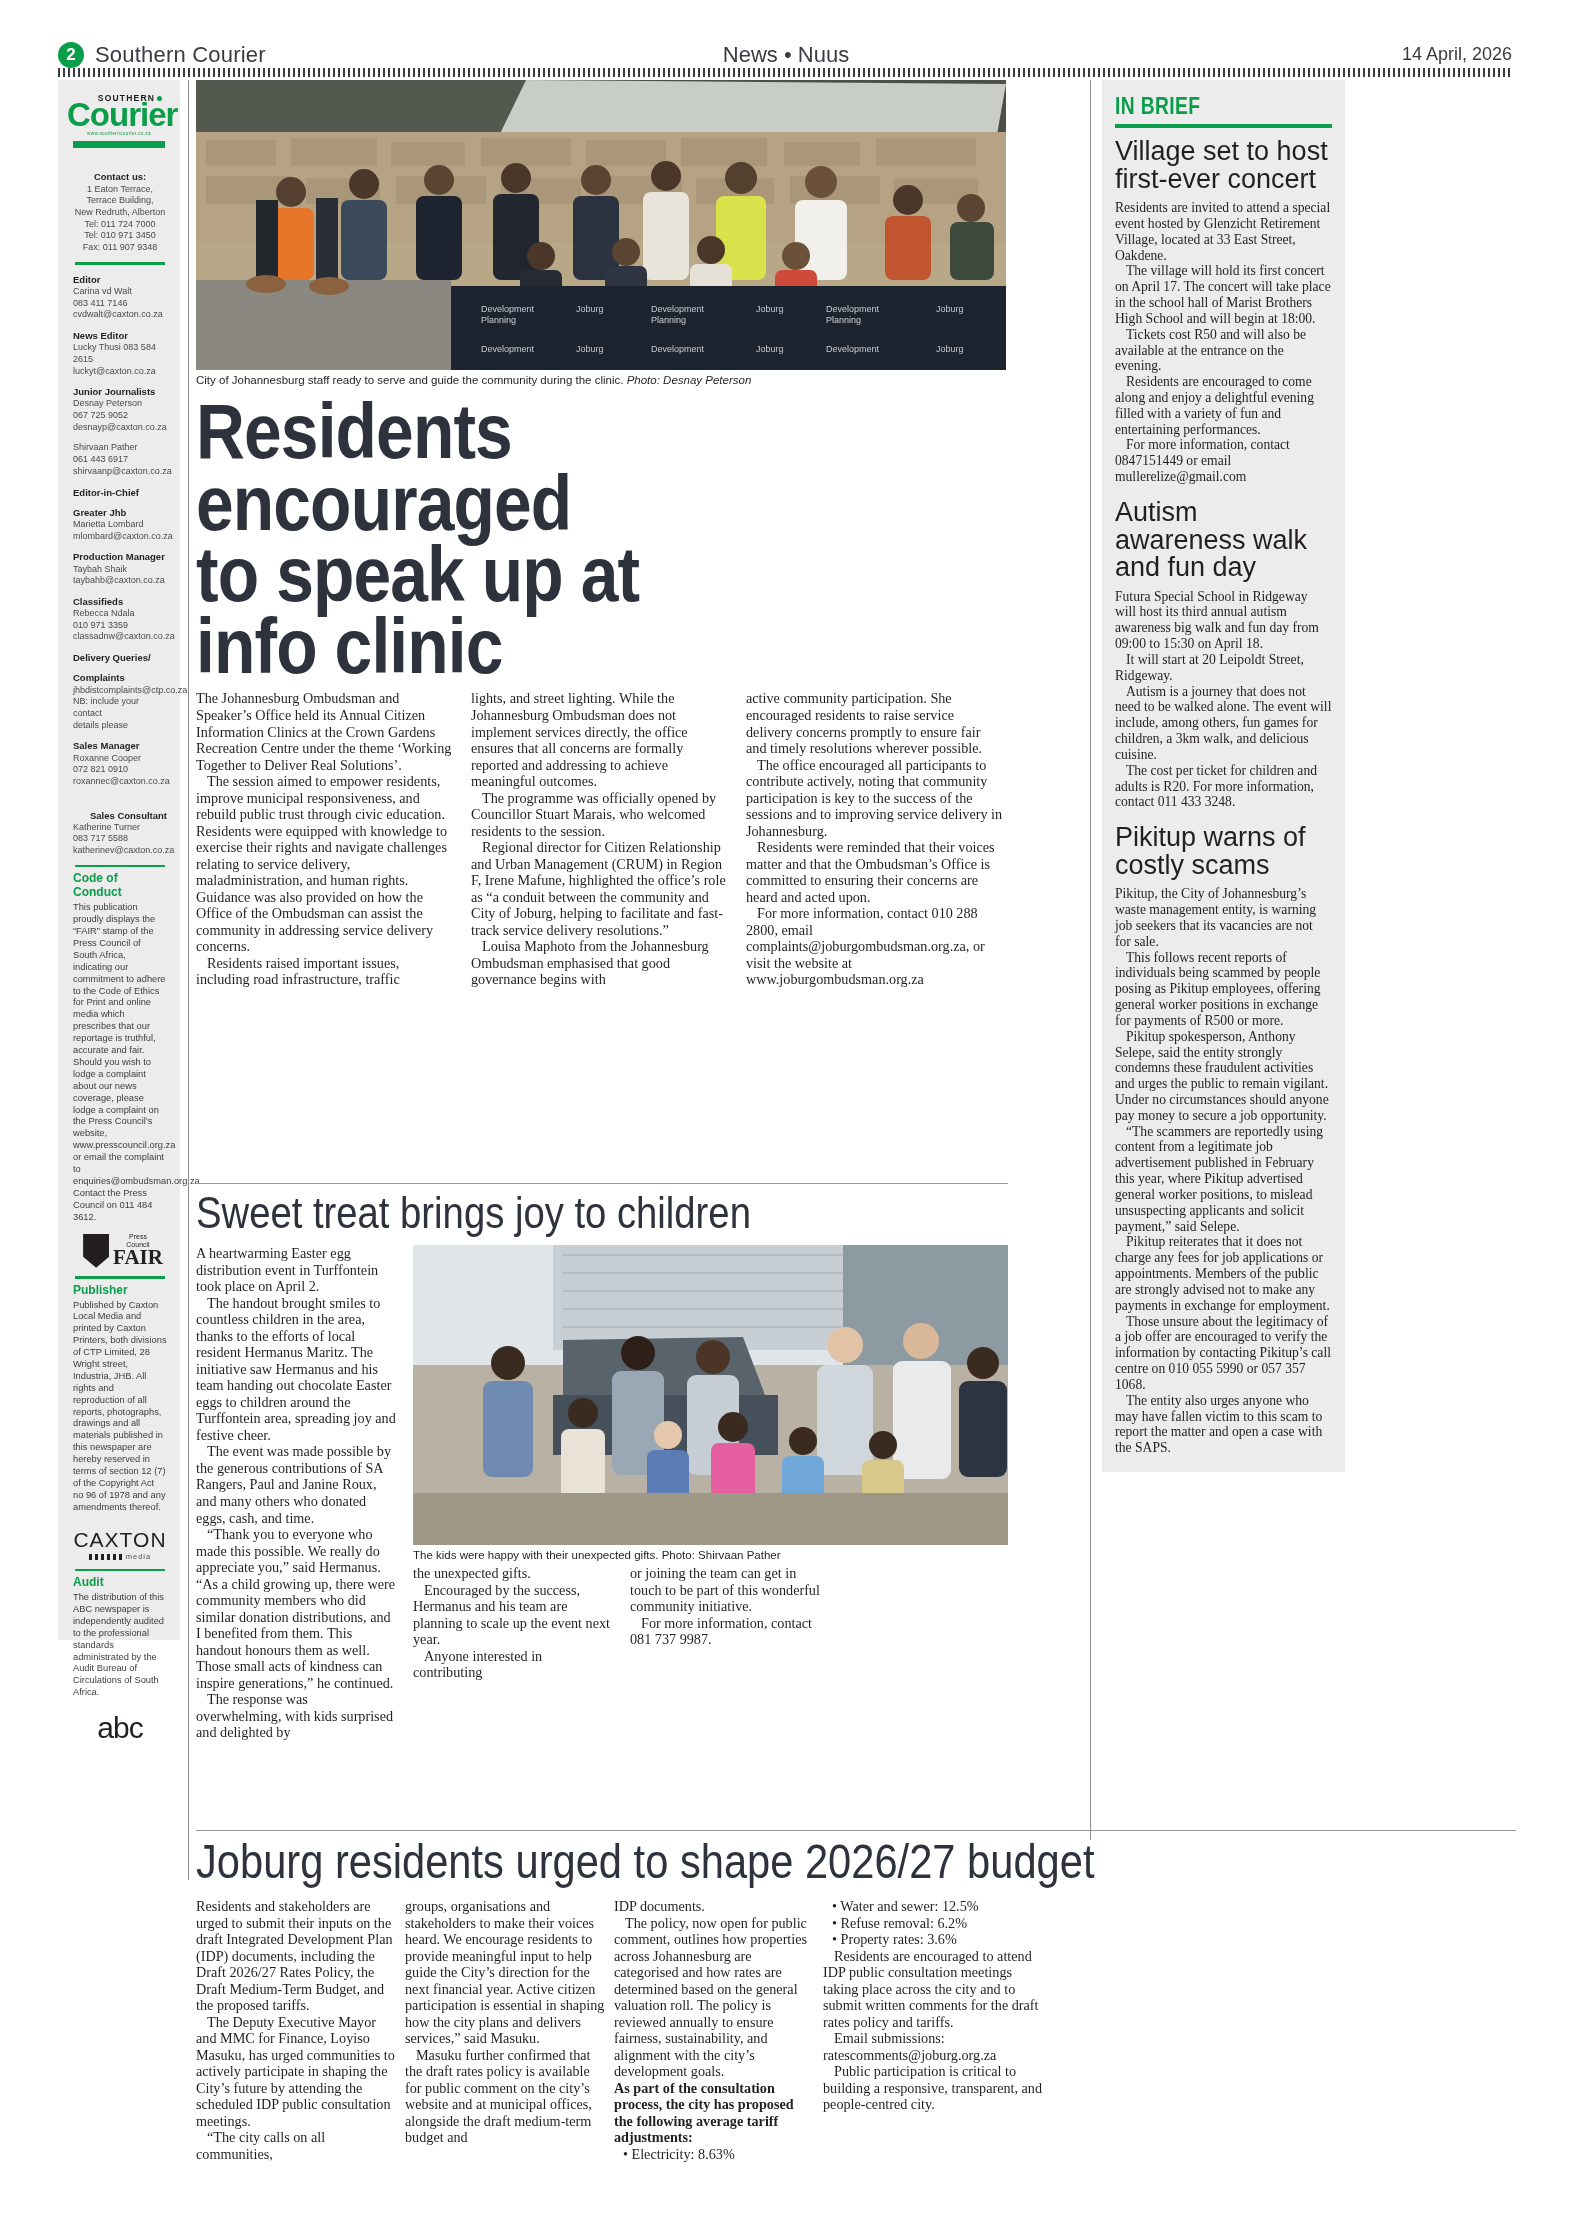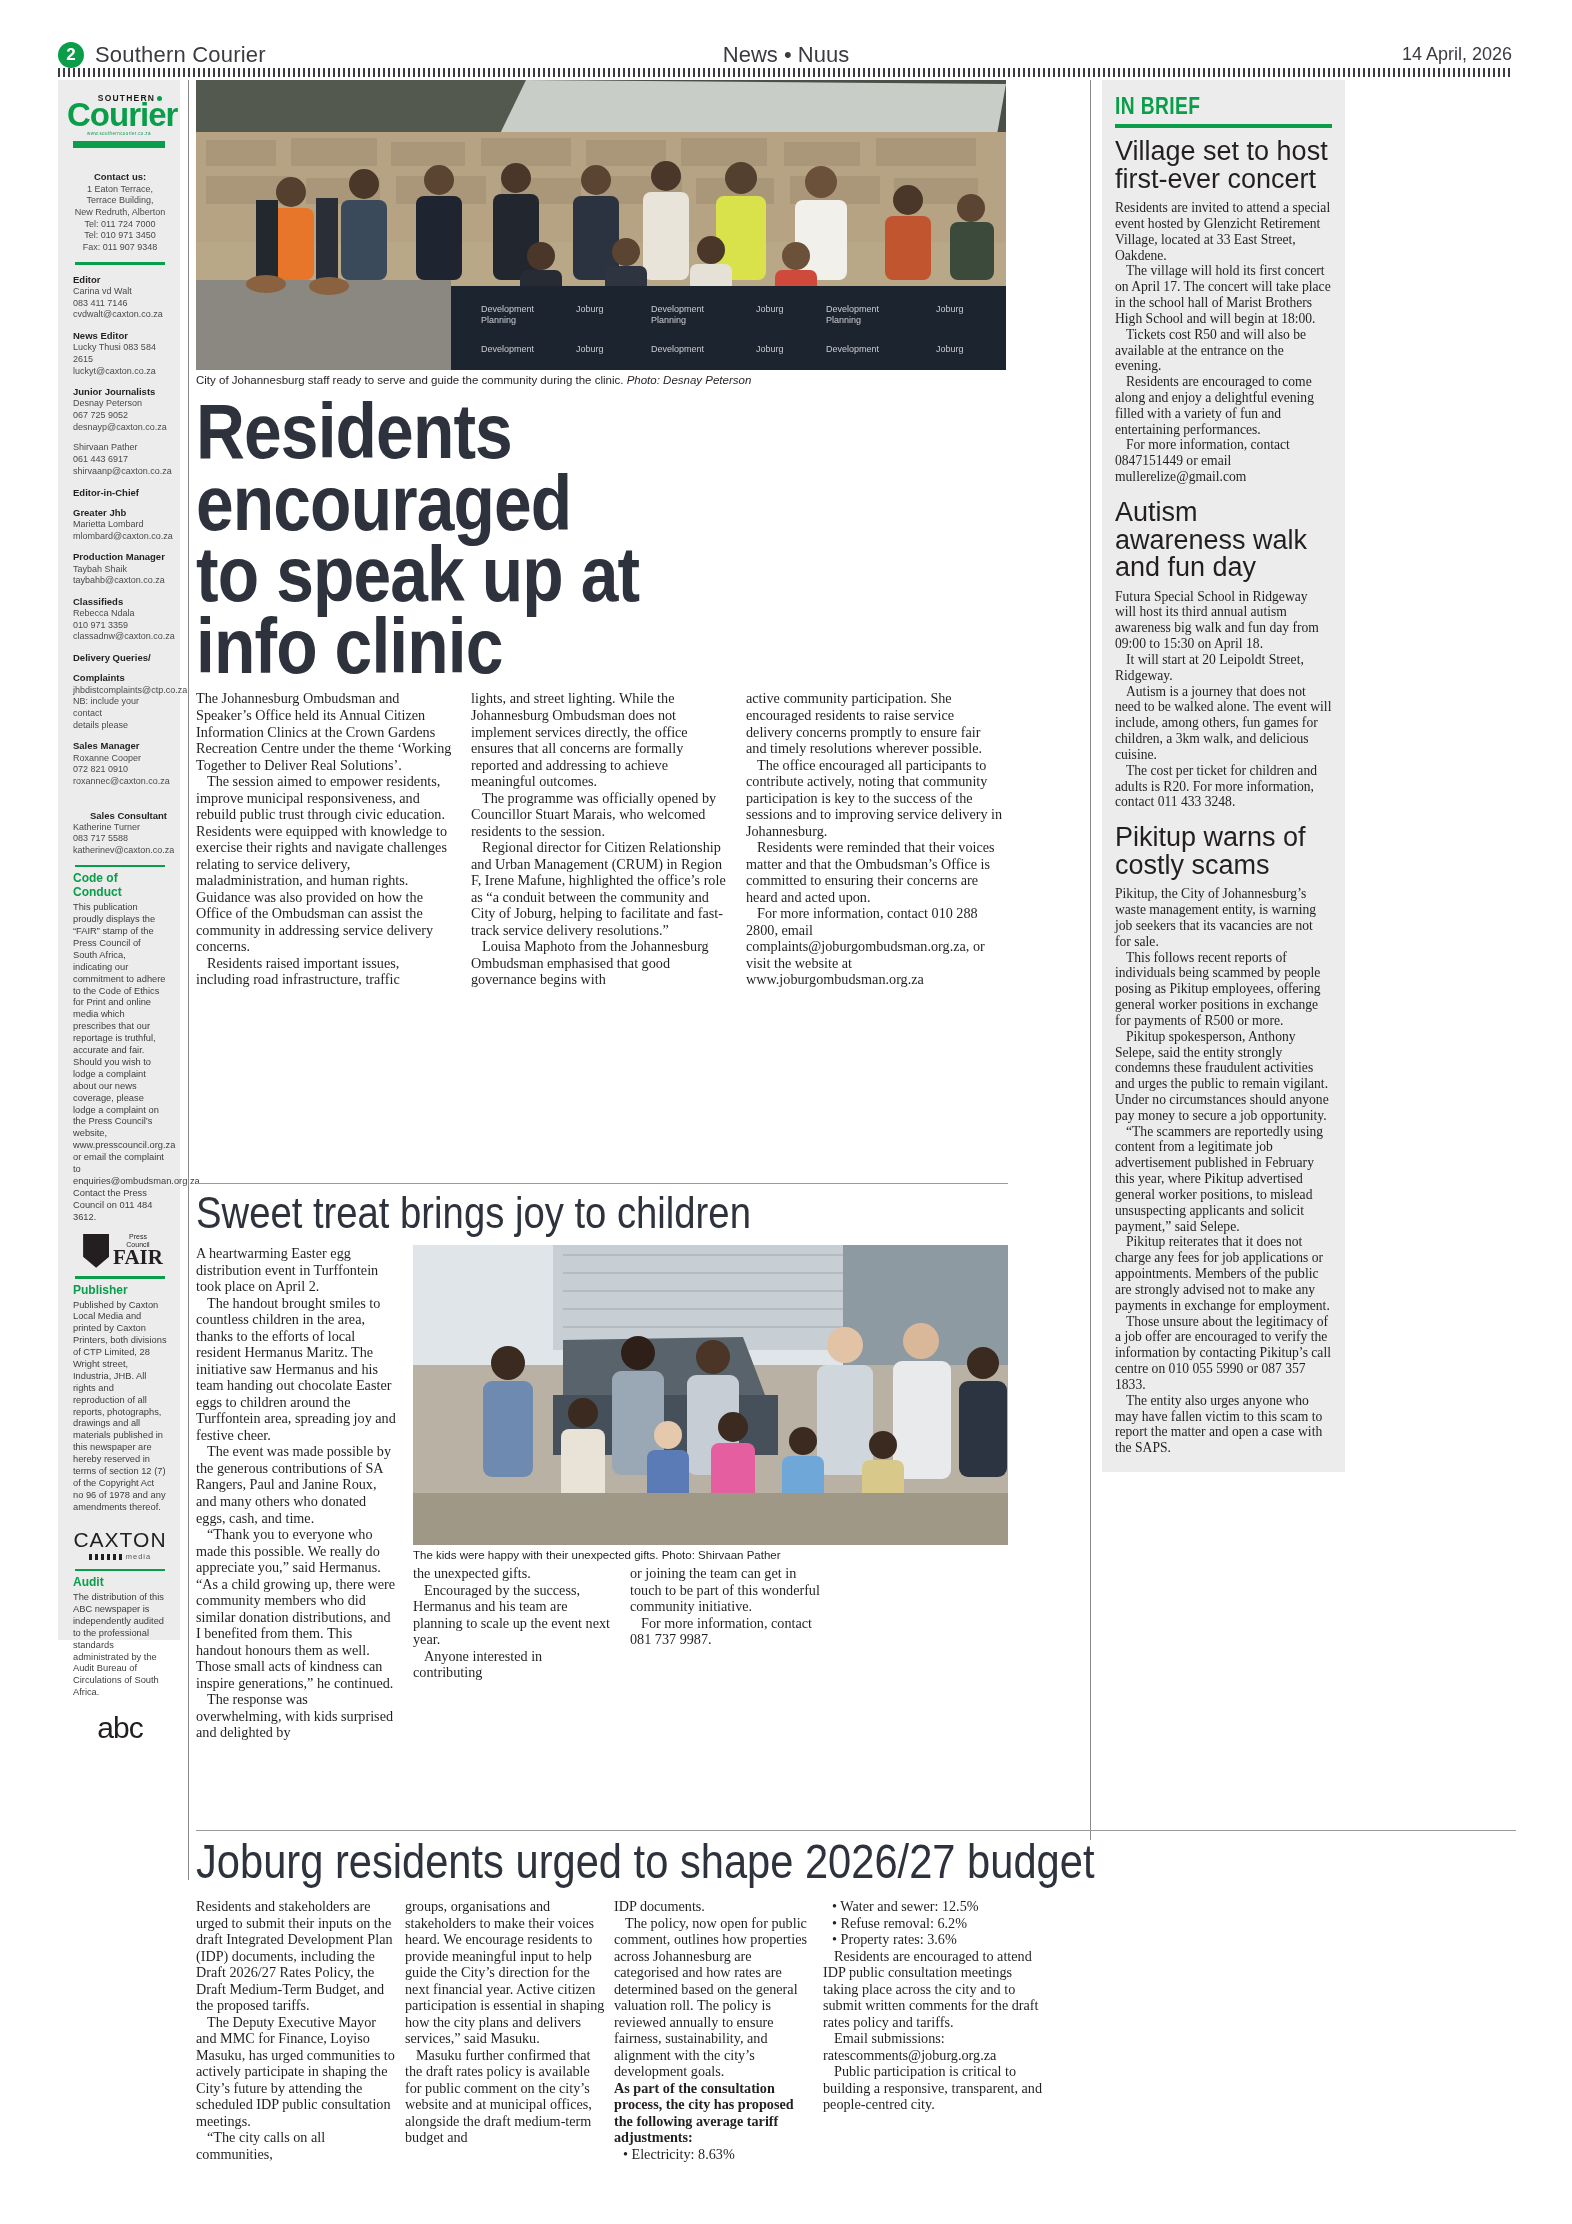--- a/index.html
+++ b/index.html
@@ -564,18 +564,18 @@
           <p>Autism is a journey that does not need to be walked alone. The event will include, among others, fun games for children, a 3km walk, and delicious cuisine.</p>
           <p>The cost per ticket for children and adults is R20. For more information, contact 011 433 3248.</p>
         </div>
         <div class="brief-head">Pikitup warns of costly scams</div>
         <div class="brief-body">
           <p class="first">Pikitup, the City of Johannesburg’s waste management entity, is warning job seekers that its vacancies are not for sale.</p>
           <p>This follows recent reports of individuals being scammed by people posing as Pikitup employees, offering general worker positions in exchange for payments of R500 or more.</p>
           <p>Pikitup spokesperson, Anthony Selepe, said the entity strongly condemns these fraudulent activities and urges the public to remain vigilant. Under no circumstances should anyone pay money to secure a job opportunity.</p>
           <p>“The scammers are reportedly using content from a legitimate job advertisement published in February this year, where Pikitup advertised general worker positions, to mislead unsuspecting applicants and solicit payment,” said Selepe.</p>
           <p>Pikitup reiterates that it does not charge any fees for job applications or appointments. Members of the public are strongly advised not to make any payments in exchange for employment.</p>
-          <p>Those unsure about the legitimacy of a job offer are encouraged to verify the information by contacting Pikitup’s call centre on 010 055 5990 or 087 357 1833.</p>
+          <p>Those unsure about the legitimacy of a job offer are encouraged to verify the information by contacting Pikitup’s call centre on 010 055 5990 or 057 357 1068.</p>
           <p>The entity also urges anyone who may have fallen victim to this scam to report the matter and open a case with the SAPS.</p>
         </div>
       </div>
   </div>
 </div>
 
 </body></html>

